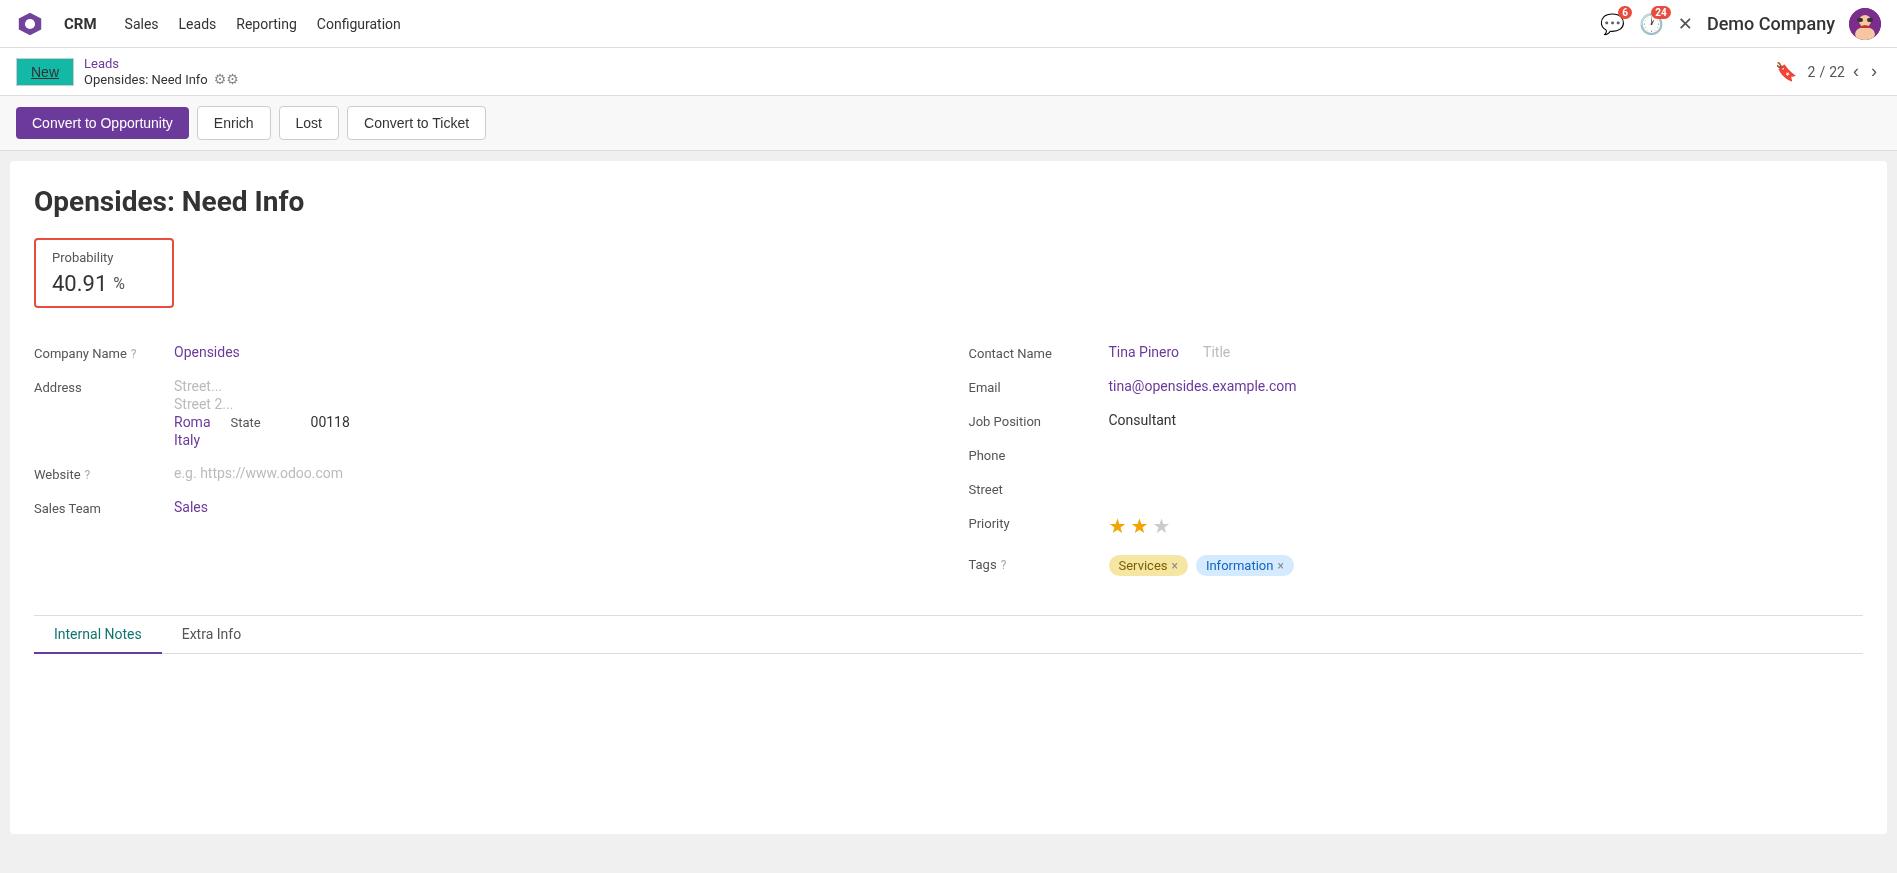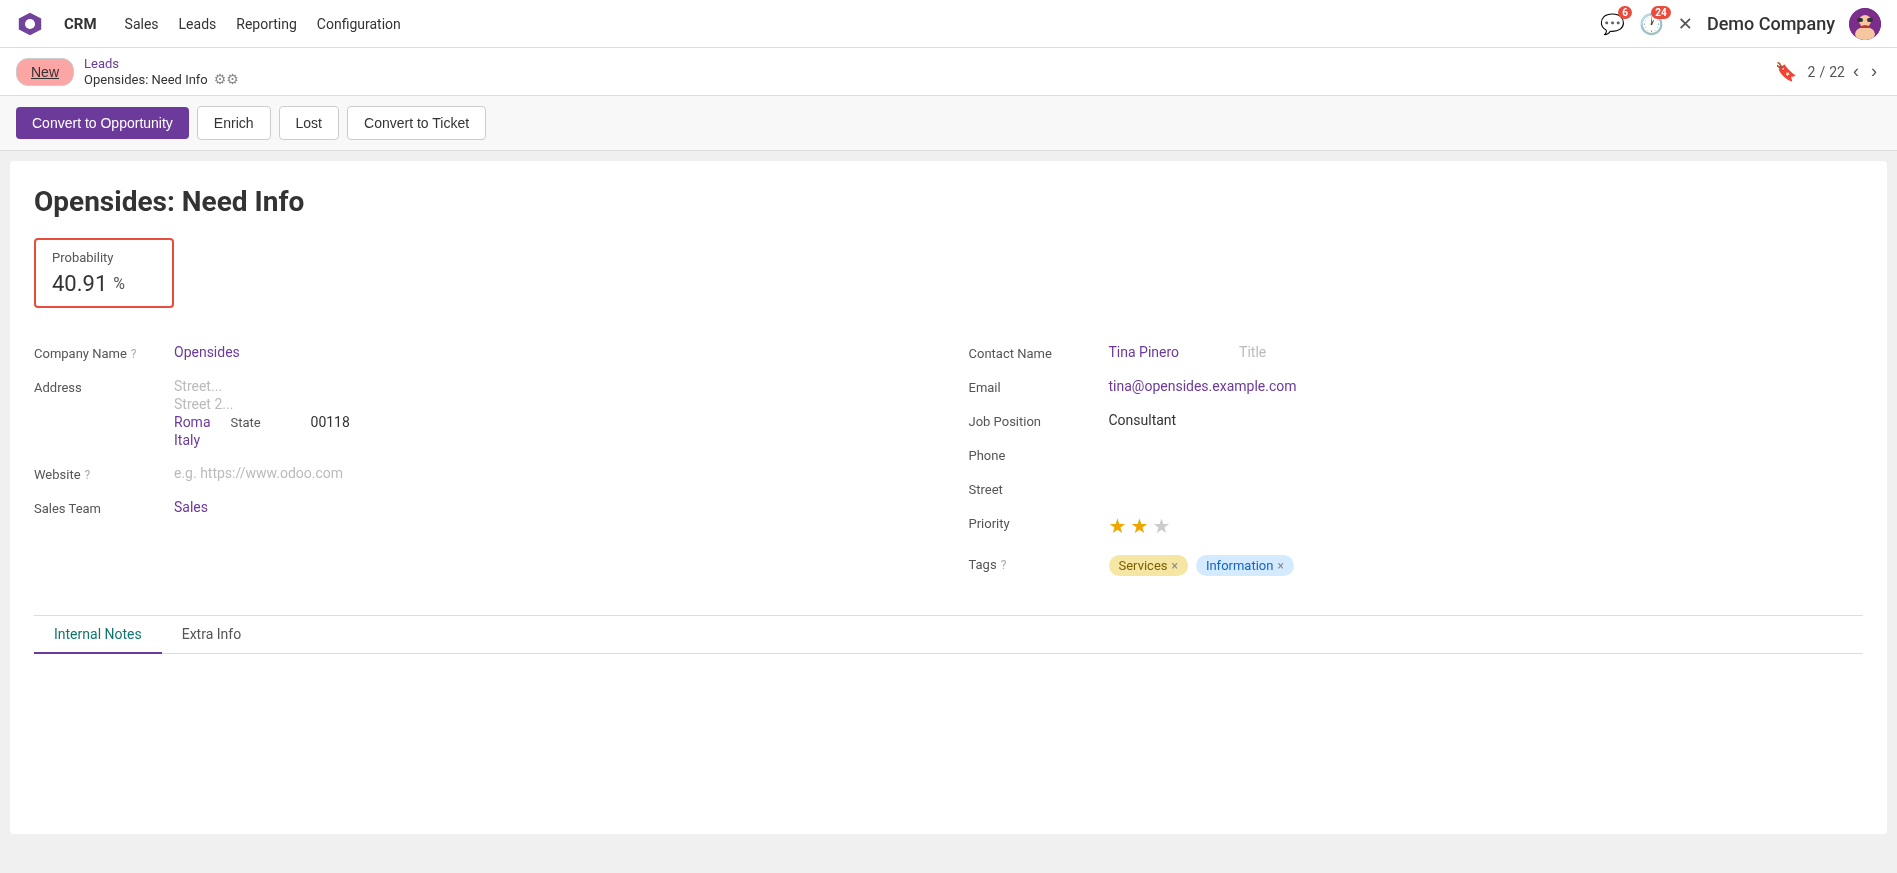--- a/index.html
+++ b/index.html
@@ -20,22 +20,22 @@
     .clock-badge .badge { position: absolute; top: -6px; right: -7px; background: #e74c3c; color: #fff; border-radius: 10px; font-size: 10px; padding: 1px 4px; font-weight: 700; }
     .company-name { font-size: 18px; color: #333; font-weight: 500; }
     .avatar { width: 32px; height: 32px; border-radius: 50%; background: #7b2d8b; display: flex; align-items: center; justify-content: center; overflow: hidden; }
 
     
     .breadcrumb-bar {
       display: flex; align-items: center; background: #fff; border-bottom: 1px solid #ddd;
       padding: 6px 16px; height: 48px; gap: 10px;
     }
     .new-btn {
-      border: 1px solid #ccc; background: #fca5a5; padding: 5px 14px;
-      border-radius: 12px; cursor: pointer; font-size: 14px; color: #333; text-decoration: underline;
+      border: 1px solid #ccc; background: #14b8a6; padding: 5px 14px;
+      border-radius: 0; cursor: pointer; font-size: 14px; color: #333; text-decoration: underline;
     }
     .breadcrumb-path { display: flex; flex-direction: column; }
     .breadcrumb-path .leads-link { color: #6c3a9b; font-size: 13px; text-decoration: none; cursor: pointer; }
     .breadcrumb-path .current-page { font-size: 13px; color: #333; display: flex; align-items: center; gap: 6px; }
     .gear-icon { color: #888; cursor: pointer; font-size: 14px; }
     .breadcrumb-right { margin-left: auto; display: flex; align-items: center; gap: 10px; }
     .bookmark-icon { color: #888; font-size: 18px; cursor: pointer; }
     .page-nav { display: flex; align-items: center; gap: 4px; font-size: 14px; color: #555; }
     .page-nav button { background: none; border: none; cursor: pointer; font-size: 18px; color: #555; padding: 0 4px; }
 
@@ -233,21 +233,21 @@
 
       <div class="form-row">
         <div class="form-label">Sales Team</div>
         <div class="form-value link">Sales</div>
       </div>
     </div>
 
     <div>
       <div class="form-row">
         <div class="form-label">Contact Name</div>
-        <div style="display:flex; gap:60px; align-items:flex-start;">
+        <div style="display:flex; gap:24px; align-items:flex-start;">
           <div class="form-value link">Tina Pinero</div>
           <div class="form-value placeholder">Title</div>
         </div>
       </div>
 
       <div class="form-row">
         <div class="form-label">Email</div>
         <div class="form-value email-link">tina@opensides.example.com</div>
       </div>
 

